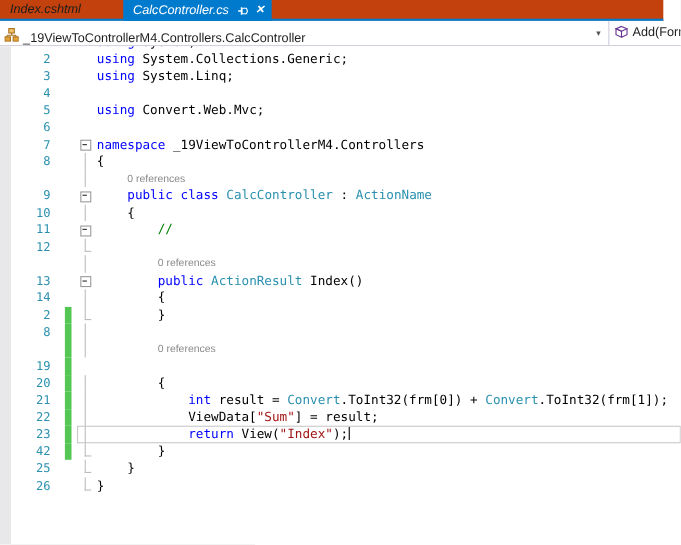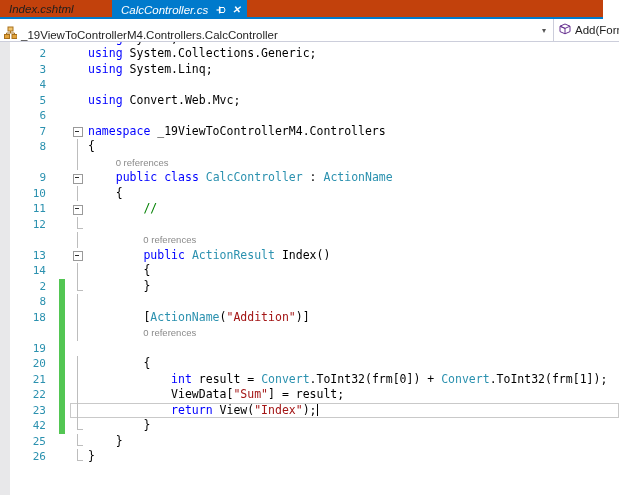--- a/index.html
+++ b/index.html
@@ -118,21 +118,20 @@
         <div class="row"><div class="lnum"></div><div class="barcol"></div><div class="cwrap"><span class="og l"></span><span class="code lens" style="padding-left: 30.68px;">0 references</span></div></div>
         <div class="row"><div class="lnum">9</div><div class="barcol"></div><div class="cwrap"><span class="og b"></span><span class="code"><span class="sp">    </span><span class="sk">public</span><span class="sp"> </span><span class="sk">class</span><span class="sp"> </span><span class="st">CalcController</span><span class="sp"> : </span><span class="st">ActionName</span></span></div></div>
         <div class="row"><div class="lnum">10</div><div class="barcol"></div><div class="cwrap"><span class="og l"></span><span class="code"><span class="sp">    {</span></span></div></div>
         <div class="row"><div class="lnum">11</div><div class="barcol"></div><div class="cwrap"><span class="og b"></span><span class="code"><span class="sp">        </span><span class="sc">//</span></span></div></div>
         <div class="row"><div class="lnum">12</div><div class="barcol"></div><div class="cwrap"><span class="og t"></span></div></div>
         <div class="row"><div class="lnum"></div><div class="barcol"></div><div class="cwrap"><span class="og l"></span><span class="code lens" style="padding-left: 58.36px;">0 references</span></div></div>
         <div class="row"><div class="lnum">13</div><div class="barcol"></div><div class="cwrap"><span class="og b"></span><span class="code"><span class="sp">        </span><span class="sk">public</span><span class="sp"> </span><span class="st">ActionResult</span><span class="sp"> Index()</span></span></div></div>
         <div class="row"><div class="lnum">14</div><div class="barcol"></div><div class="cwrap"><span class="og l"></span><span class="code"><span class="sp">        {</span></span></div></div>
         <div class="row"><div class="lnum">2</div><div class="barcol"><i class="bar"></i></div><div class="cwrap"><span class="og t"></span><span class="code"><span class="sp">        }</span></span></div></div>
         <div class="row"><div class="lnum">8</div><div class="barcol"><i class="bar"></i></div><div class="cwrap"><span class="og l"></span><span class="code"></span></div></div>
-        <div class="row"><div class="lnum">18</div><div class="barcol"><i class="bar"></i></div><div class="cwrap"><span class="og l"></span><span class="code"><span class="sp">        [</span><span class="st">ActionName</span><span class="sp">(</span><span class="ss">"Addition"</span><span class="sp">)]</span></span></div></div>
         <div class="row"><div class="lnum"></div><div class="barcol"><i class="bar"></i></div><div class="cwrap"><span class="og l"></span><span class="code lens" style="padding-left: 58.36px;">0 references</span></div></div>
         <div class="row"><div class="lnum">19</div><div class="barcol"><i class="bar"></i></div></div>
         <div class="row"><div class="lnum">20</div><div class="barcol"><i class="bar"></i></div><div class="cwrap"><span class="og l"></span><span class="code"><span class="sp">        {</span></span></div></div>
         <div class="row"><div class="lnum">21</div><div class="barcol"><i class="bar"></i></div><div class="cwrap"><span class="og l"></span><span class="code"><span class="sp">            </span><span class="sk">int</span><span class="sp"> result = </span><span class="st">Convert</span><span class="sp">.ToInt32(frm[0]) + </span><span class="st">Convert</span><span class="sp">.ToInt32(frm[1]);</span></span></div></div>
         <div class="row"><div class="lnum">22</div><div class="barcol"><i class="bar"></i></div><div class="cwrap"><span class="og l"></span><span class="code"><span class="sp">            ViewData[</span><span class="ss">"Sum"</span><span class="sp">] = result;</span></span></div></div>
         <div class="row"><div class="lnum">23</div><div class="barcol"><i class="bar"></i></div><div class="cwrap cur"><span class="og l"></span><span class="code"><span class="sp">            </span><span class="sk">return</span><span class="sp"> View(</span><span class="ss">"Index"</span><span class="sp">);</span><span class="caret"></span></span></div></div>
         <div class="row"><div class="lnum">42</div><div class="barcol"><i class="bar"></i></div><div class="cwrap"><span class="og t"></span><span class="code"><span class="sp">        }</span></span></div></div>
         <div class="row"><div class="lnum">25</div><div class="barcol"></div><div class="cwrap"><span class="og t"></span><span class="code"><span class="sp">    }</span></span></div></div>
         <div class="row"><div class="lnum">26</div><div class="barcol"></div><div class="cwrap"><span class="og t"></span><span class="code"><span class="sp">}</span></span></div></div>
       </div>

